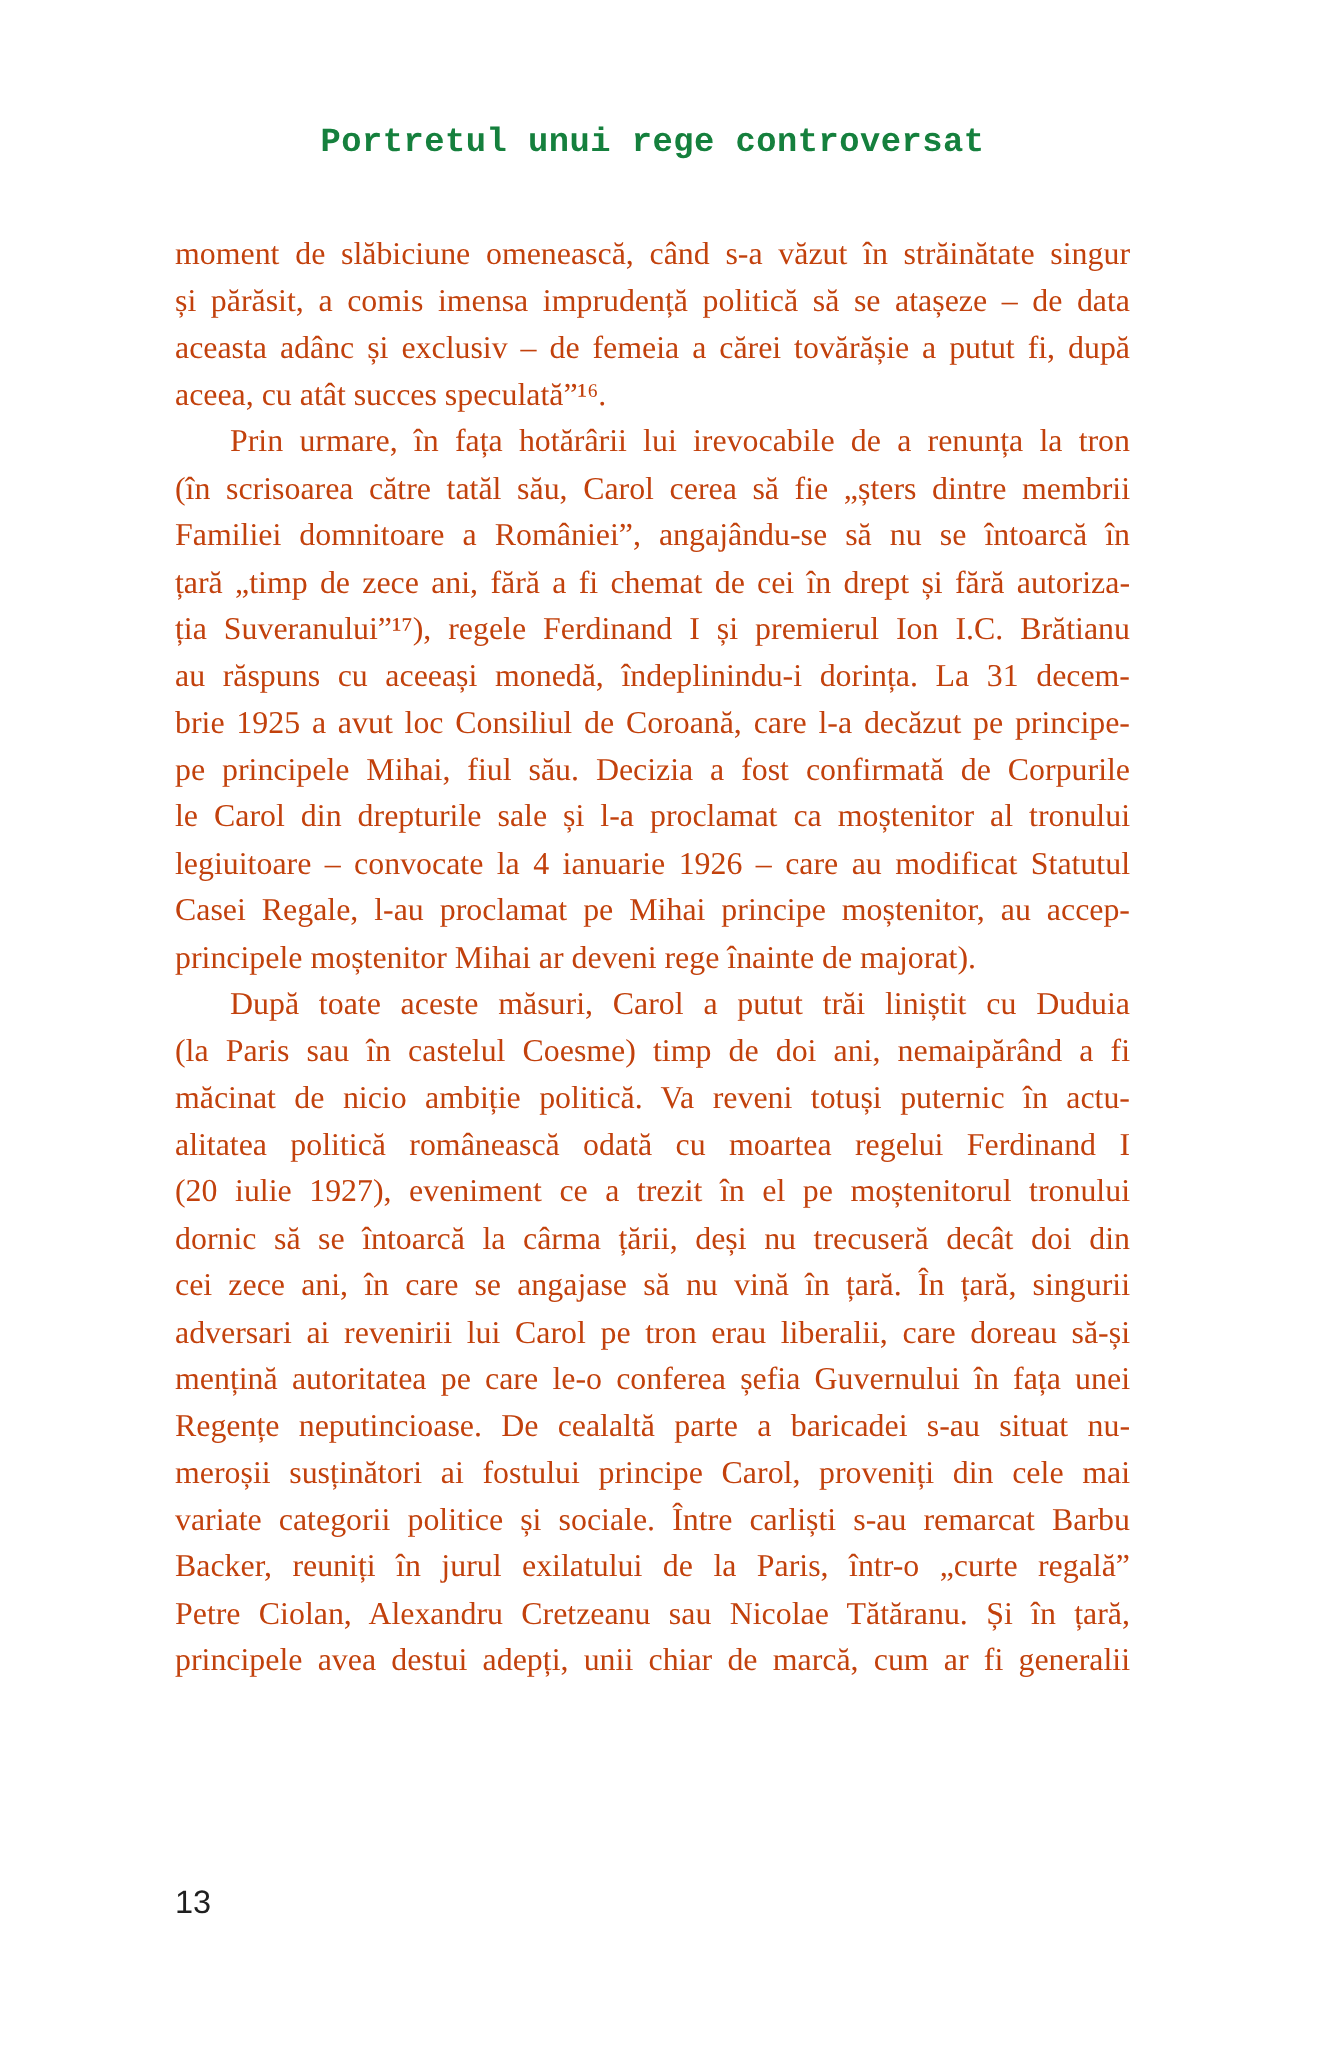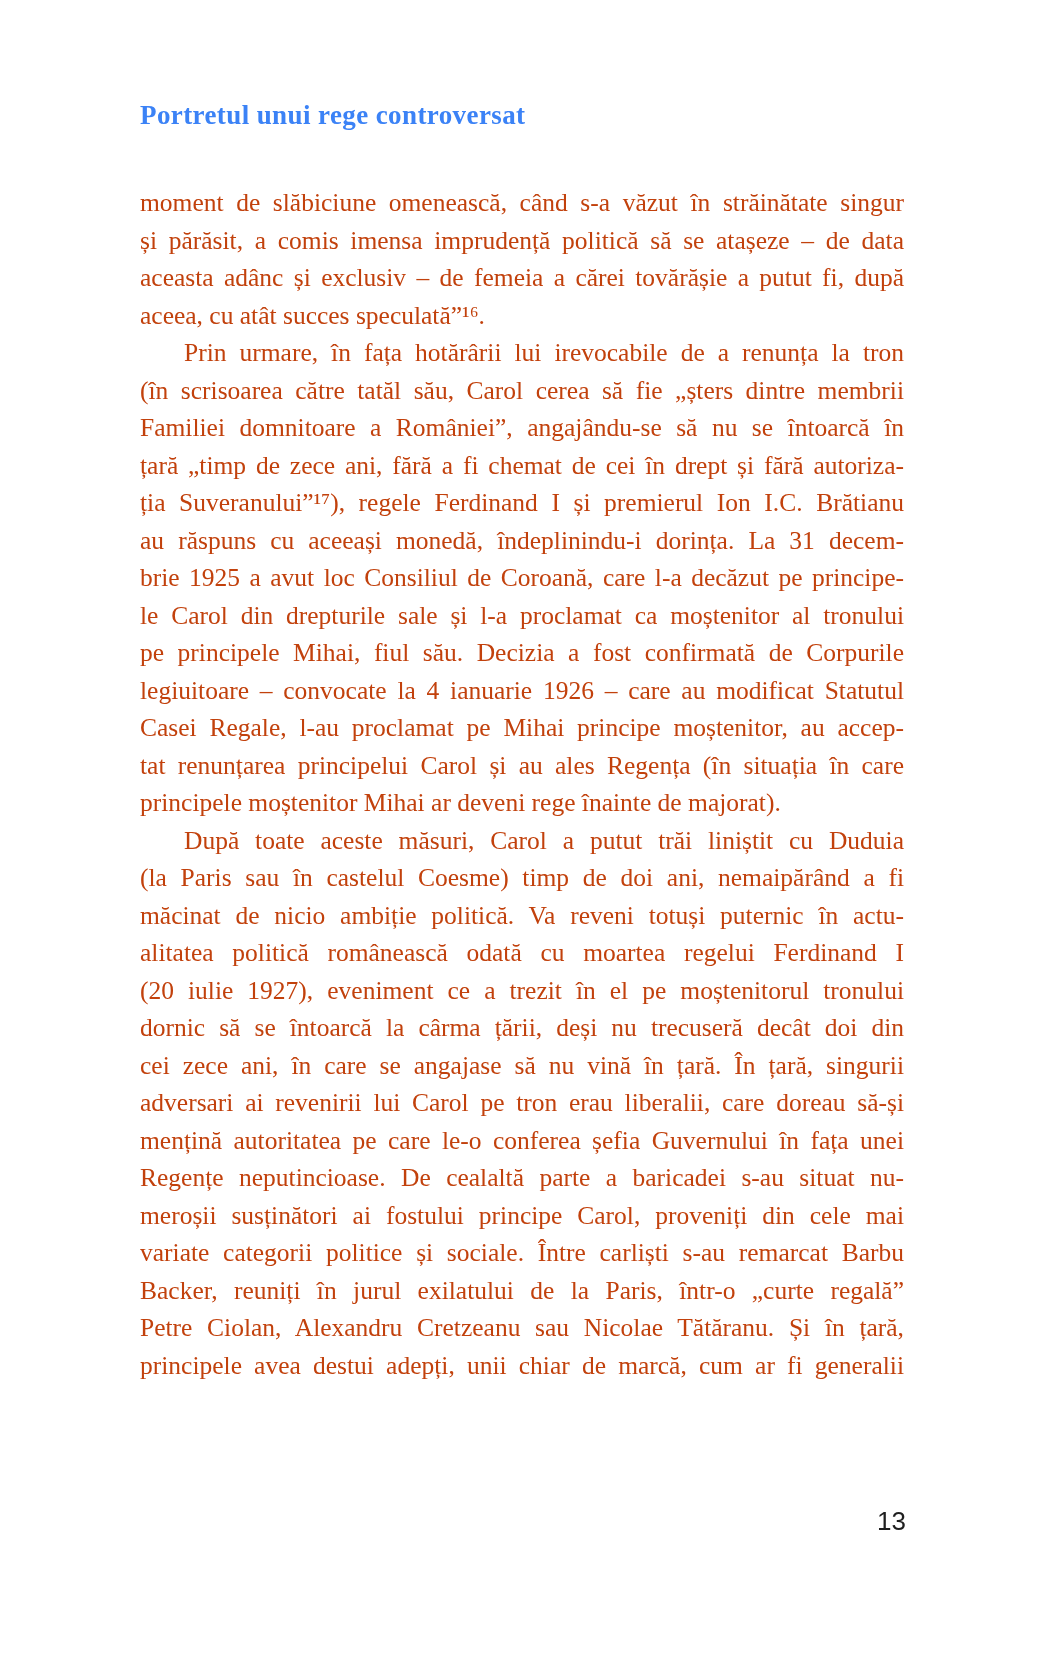--- a/index.html
+++ b/index.html
@@ -14,27 +14,27 @@
     background: #ffffff;
     overflow: hidden;
     font-family: "Liberation Serif", "DejaVu Serif", serif;
     color: #1c1c1c;
   }
   .running-header {
     position: absolute;
     top: 98px;
     left: 140px;
     right: 159px;
-    text-align: left;
-    font-family: Liberation Serif, serif;
+    text-align: center;
+    font-family: Liberation Mono, monospace;
     font-weight: bold;
     font-size: 27px;
     line-height: 34px;
     letter-spacing: 0.4px;
-    color: #3b82f6;
+    color: #15803d;
   }
   .body-text {
     position: absolute;
     top: 184px;
     left: 140px;
     width: 764px;
     font-size: 25.5px;
     color: #c2410c;
   }
   .line {
@@ -47,21 +47,21 @@
     padding-left: 44px;
   }
   .line-text {
     white-space: pre;
   }
   .page-number {
     position: absolute;
     top: 1505px;
     left: 140px;
     right: 157px;
-    text-align: right;
+    text-align: left;
     font-family: "Liberation Sans", "DejaVu Sans", sans-serif;
     font-size: 26px;
     line-height: 32px;
     color: #1f1f1f;
   }
 </style>
 </head>
 <body>
 
 <div class="page">
@@ -72,25 +72,24 @@
       <div class="line justify"><span class="line-text" style="word-spacing: 5.30859px;">și părăsit, a comis imensa imprudență politică să se atașeze – de data</span></div>
       <div class="line justify"><span class="line-text" style="word-spacing: 3.98077px; text-align: center;">aceasta adânc și exclusiv – de femeia a cărei tovărășie a putut fi, după</span></div>
       <div class="line"><span class="line-text">aceea, cu atât succes speculată”¹⁶.</span></div>
       <div class="line indent justify"><span class="line-text" style="word-spacing: 6.62216px;">Prin urmare, în fața hotărârii lui irevocabile de a renunța la tron</span></div>
       <div class="line justify"><span class="line-text" style="word-spacing: 6.12074px;">(în scrisoarea către tatăl său, Carol cerea să fie „șters dintre membrii</span></div>
       <div class="line justify"><span class="line-text" style="word-spacing: 8.09722px;">Familiei domnitoare a României”, angajându-se să nu se întoarcă în</span></div>
       <div class="line justify"><span class="line-text" style="word-spacing: 3.45521px;">țară „timp de zece ani, fără a fi chemat de cei în drept și fără autoriza-</span></div>
       <div class="line justify"><span class="line-text" style="word-spacing: 7.20312px;">ția Suveranului”¹⁷), regele Ferdinand I și premierul Ion I.C. Brătianu</span></div>
       <div class="line justify"><span class="line-text" style="word-spacing: 7.7066px;">au răspuns cu aceeași monedă, îndeplinindu-i dorința. La 31 decem-</span></div>
       <div class="line justify"><span class="line-text" style="word-spacing: 3.06771px; margin-top: 44px;">brie 1925 a avut loc Consiliul de Coroană, care l-a decăzut pe principe-</span></div>
+      <div class="line justify"><span class="line-text" style="word-spacing: 7.15px;">pe principele Mihai, fiul său. Decizia a fost confirmată de Corpurile</span></div>
       <div class="line justify"><span class="line-text" style="word-spacing: 6.43182px;">le Carol din drepturile sale și l-a proclamat ca moștenitor al tronului</span></div>
-      <div class="line justify"><span class="line-text" style="word-spacing: 7.15px;">pe principele Mihai, fiul său. Decizia a fost confirmată de Corpurile</span></div>
       <div class="line justify"><span class="line-text" style="word-spacing: 4.37642px;">legiuitoare – convocate la 4 ianuarie 1926 – care au modificat Statutul</span></div>
       <div class="line justify"><span class="line-text" style="word-spacing: 6.40625px;">Casei Regale, l-au proclamat pe Mihai principe moștenitor, au accep-</span></div>
-      <div class="line justify"><span class="line-text" style="word-spacing: 5.92188px;">tat renunțarea principelui Carol și au ales Regența (în situația în care</span></div>
       <div class="line"><span class="line-text">principele moștenitor Mihai ar deveni rege înainte de majorat).</span></div>
       <div class="line indent justify"><span class="line-text" style="word-spacing: 9.47031px;">După toate aceste măsuri, Carol a putut trăi liniștit cu Duduia</span></div>
       <div class="line justify"><span class="line-text" style="word-spacing: 7.3112px;">(la Paris sau în castelul Coesme) timp de doi ani, nemaipărând a fi</span></div>
       <div class="line justify"><span class="line-text" style="word-spacing: 8.39687px;">măcinat de nicio ambiție politică. Va reveni totuși puternic în actu-</span></div>
       <div class="line justify"><span class="line-text" style="word-spacing: 12.3105px;">alitatea politică românească odată cu moartea regelui Ferdinand I</span></div>
       <div class="line justify"><span class="line-text" style="word-spacing: 7.65341px;">(20 iulie 1927), eveniment ce a trezit în el pe moștenitorul tronului</span></div>
       <div class="line justify"><span class="line-text" style="word-spacing: 7.67318px;">dornic să se întoarcă la cârma țării, deși nu trecuseră decât doi din</span></div>
       <div class="line justify"><span class="line-text" style="word-spacing: 6.57924px;">cei zece ani, în care se angajase să nu vină în țară. În țară, singurii</span></div>
       <div class="line justify"><span class="line-text" style="word-spacing: 5.34659px;">adversari ai revenirii lui Carol pe tron erau liberalii, care doreau să-și</span></div>
       <div class="line justify"><span class="line-text" style="word-spacing: 5.03594px;">mențină autoritatea pe care le-o conferea șefia Guvernului în fața unei</span></div>

